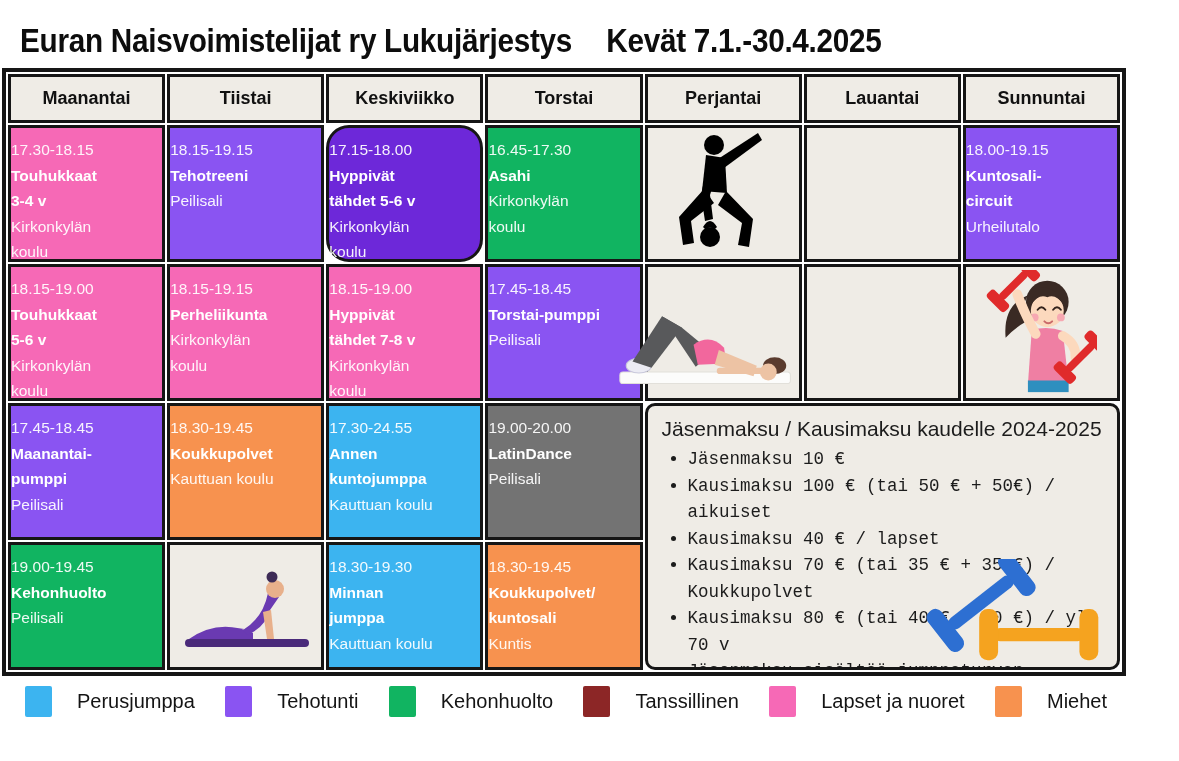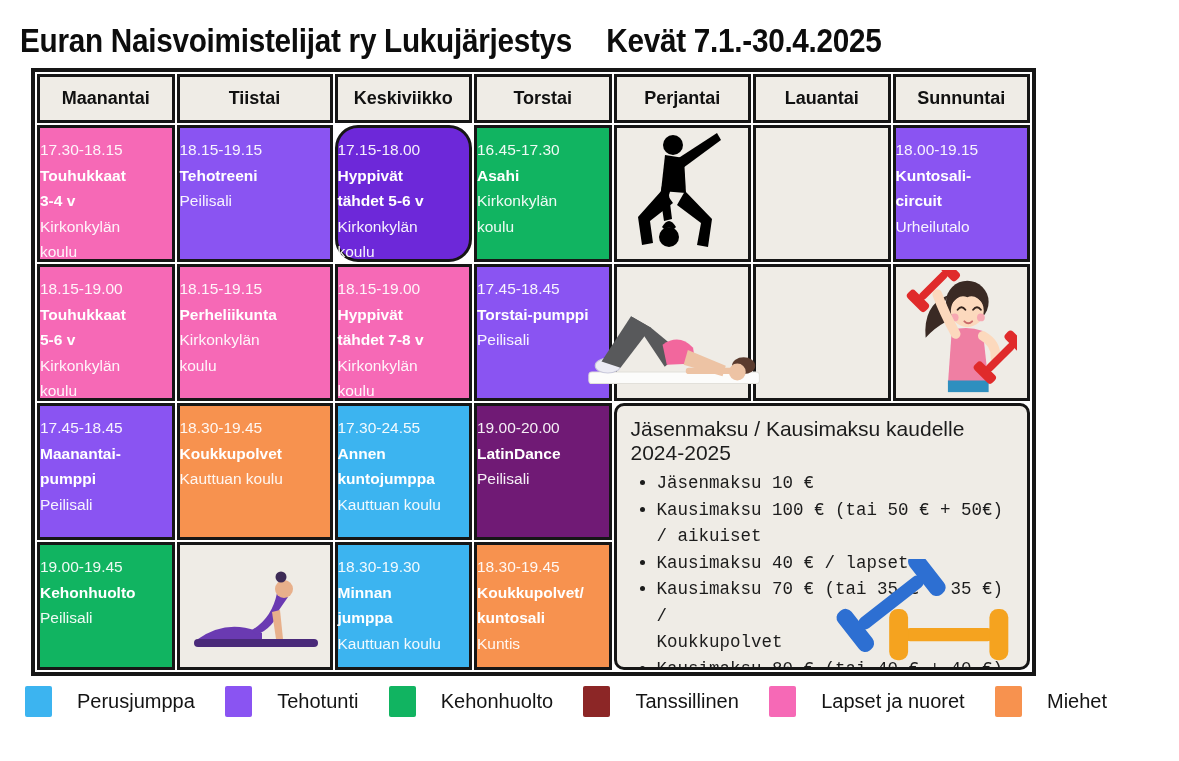--- a/index.html
+++ b/index.html
@@ -8,21 +8,21 @@
   body{
     width:1179px; height:761px; position:relative; overflow:hidden;
     background:#ffffff; font-family:"Liberation Sans", sans-serif;
   }
   .titlebar{
     position:absolute; left:20px; top:22px; display:flex; gap:38px;
     font-weight:bold; font-size:33px; color:#0d0d0d; white-space:nowrap;
     transform:scaleX(0.9); transform-origin:left center; letter-spacing:-0.3px;
   }
   .grid{
-    position:absolute; left:31px; top:68px; width:1005px;
+    position:absolute; left:2px; top:68px; width:1124px;
     display:grid; grid-template-columns:repeat(7,1fr);
     grid-template-rows:49px 137px 137px 137px 128px;
     gap:2px; padding:2px; border:4px solid var(--line); background:#fff;
   }
   .hcell{
     background:var(--paper); border:3px solid var(--line);
     display:flex; align-items:center; justify-content:center;
     font-weight:bold; font-size:18px; color:#111;
   }
   .cell{ border:3px solid var(--line); }
@@ -187,21 +187,21 @@
       <div class="ct">18.30-19.45</div>
       <div class="cn">Koukkupolvet</div>
       <div class="cl">Kauttuan koulu</div>
     </div>
     <div class="cell class" style="background: rgb(60, 180, 240);">
       <div class="ct">17.30-24.55</div>
       <div class="cn">Annen
 kuntojumppa</div>
       <div class="cl">Kauttuan koulu</div>
     </div>
-    <div class="cell class" style="background: #701a75;">
+    <div class="cell class" style="background: #737373;">
       <div class="ct">19.00-20.00</div>
       <div class="cn">LatinDance</div>
       <div class="cl">Peilisali</div>
     </div>
     <div class="cell infobox" style="grid-area: 4 / 5 / 6 / 8; border-radius: 10px;">
       <div class="info-title">Jäsenmaksu / Kausimaksu kaudelle 2024-2025</div>
       <ul>
         <li>Jäsenmaksu 10 €</li>
         <li>Kausimaksu 100 € (tai 50 € + 50€) / aikuiset</li>
         <li>Kausimaksu 40 € / lapset</li>

